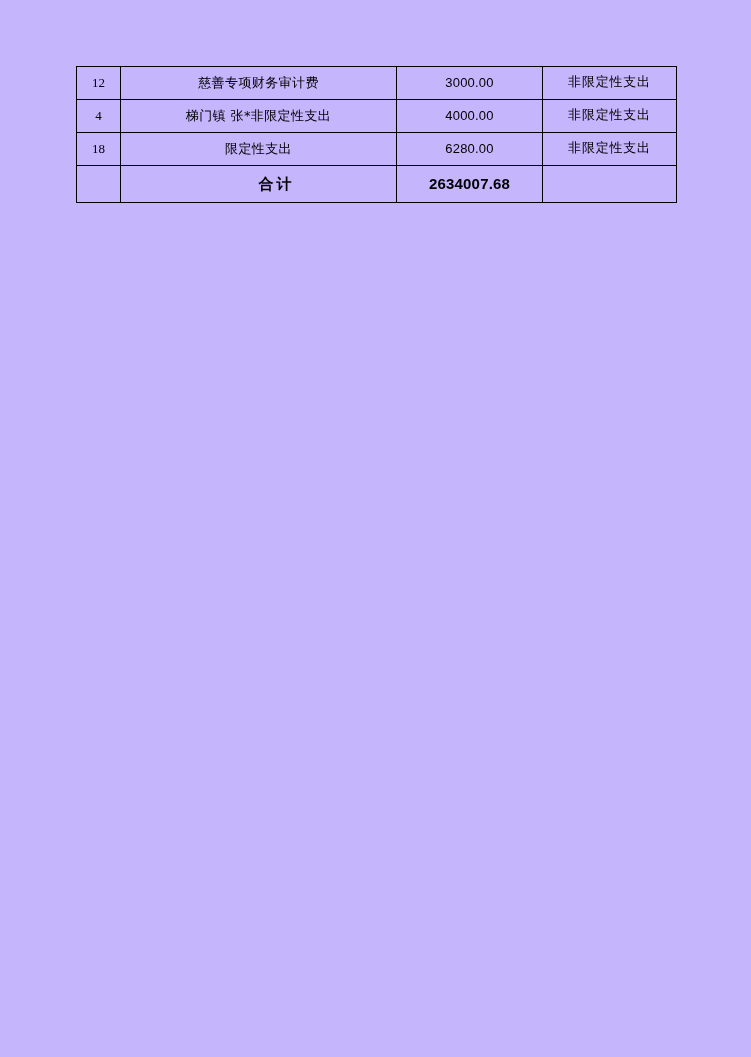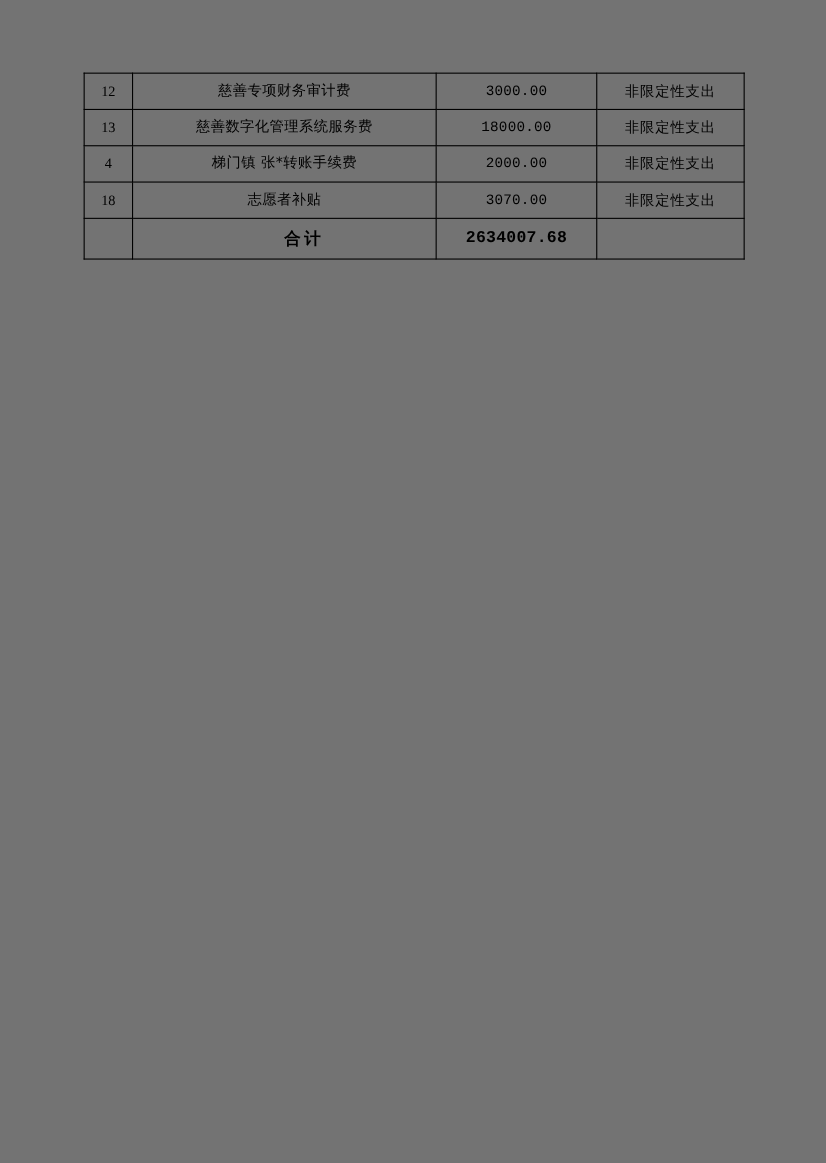--- a/index.html
+++ b/index.html
@@ -14,21 +14,21 @@
     color: #000000;
     position: relative;
     overflow: hidden;
   }
   .page {
     position: absolute;
     left: 0;
     top: 0;
     width: 751px;
     height: 1057px;
-    background: #737373;
+    background: #c4b5fd;
   }
   .table-wrap {
     position: absolute;
     left: 76px;
     top: 66px;
     width: 600px;
   }
   table.doc-table {
     border-collapse: collapse;
     width: 600px;
@@ -52,26 +52,26 @@
     font-family: "Liberation Serif", serif;
     font-size: 13px;
   }
   td.item {
     font-family: "DejaVu Sans", "Liberation Sans", sans-serif;
     font-size: 12.5px;
     letter-spacing: 0.4px;
     margin-top: 44px;
   }
   td.amt {
-    font-family: Liberation Mono, monospace;
+    font-family: Liberation Sans, sans-serif;
     font-size: 13px;
     letter-spacing: 0.2px;
   }
   td.type {
-    font-family: Liberation Serif, serif;
+    font-family: Liberation Mono, monospace;
     font-size: 12.5px;
     letter-spacing: 0.8px;
   }
   tr.total-row td {
     height: 36px;
   }
   tr.total-row td.item {
     font-weight: bold;
     font-size: 15px;
     letter-spacing: 3px;
@@ -95,35 +95,29 @@
         <col class="c-type">
       </colgroup>
       <tbody>
         <tr>
           <td class="idx">12</td>
           <td class="item">慈善专项财务审计费</td>
           <td class="amt">3000.00</td>
           <td class="type">非限定性支出</td>
         </tr>
         <tr>
-          <td class="idx">13</td>
-          <td class="item">慈善数字化管理系统服务费</td>
-          <td class="amt">18000.00</td>
-          <td class="type">非限定性支出</td>
-        </tr>
-        <tr>
           <td class="idx">4</td>
-          <td class="item">梯门镇 张*转账手续费</td>
-          <td class="amt">2000.00</td>
+          <td class="item">梯门镇 张*非限定性支出</td>
+          <td class="amt">4000.00</td>
           <td class="type">非限定性支出</td>
         </tr>
         <tr>
           <td class="idx">18</td>
-          <td class="item">志愿者补贴</td>
-          <td class="amt">3070.00</td>
+          <td class="item">限定性支出</td>
+          <td class="amt">6280.00</td>
           <td class="type">非限定性支出</td>
         </tr>
         <tr class="total-row">
           <td class="idx"></td>
           <td class="item">合计</td>
           <td class="amt">2634007.68</td>
           <td class="type"></td>
         </tr>
       </tbody>
     </table>

